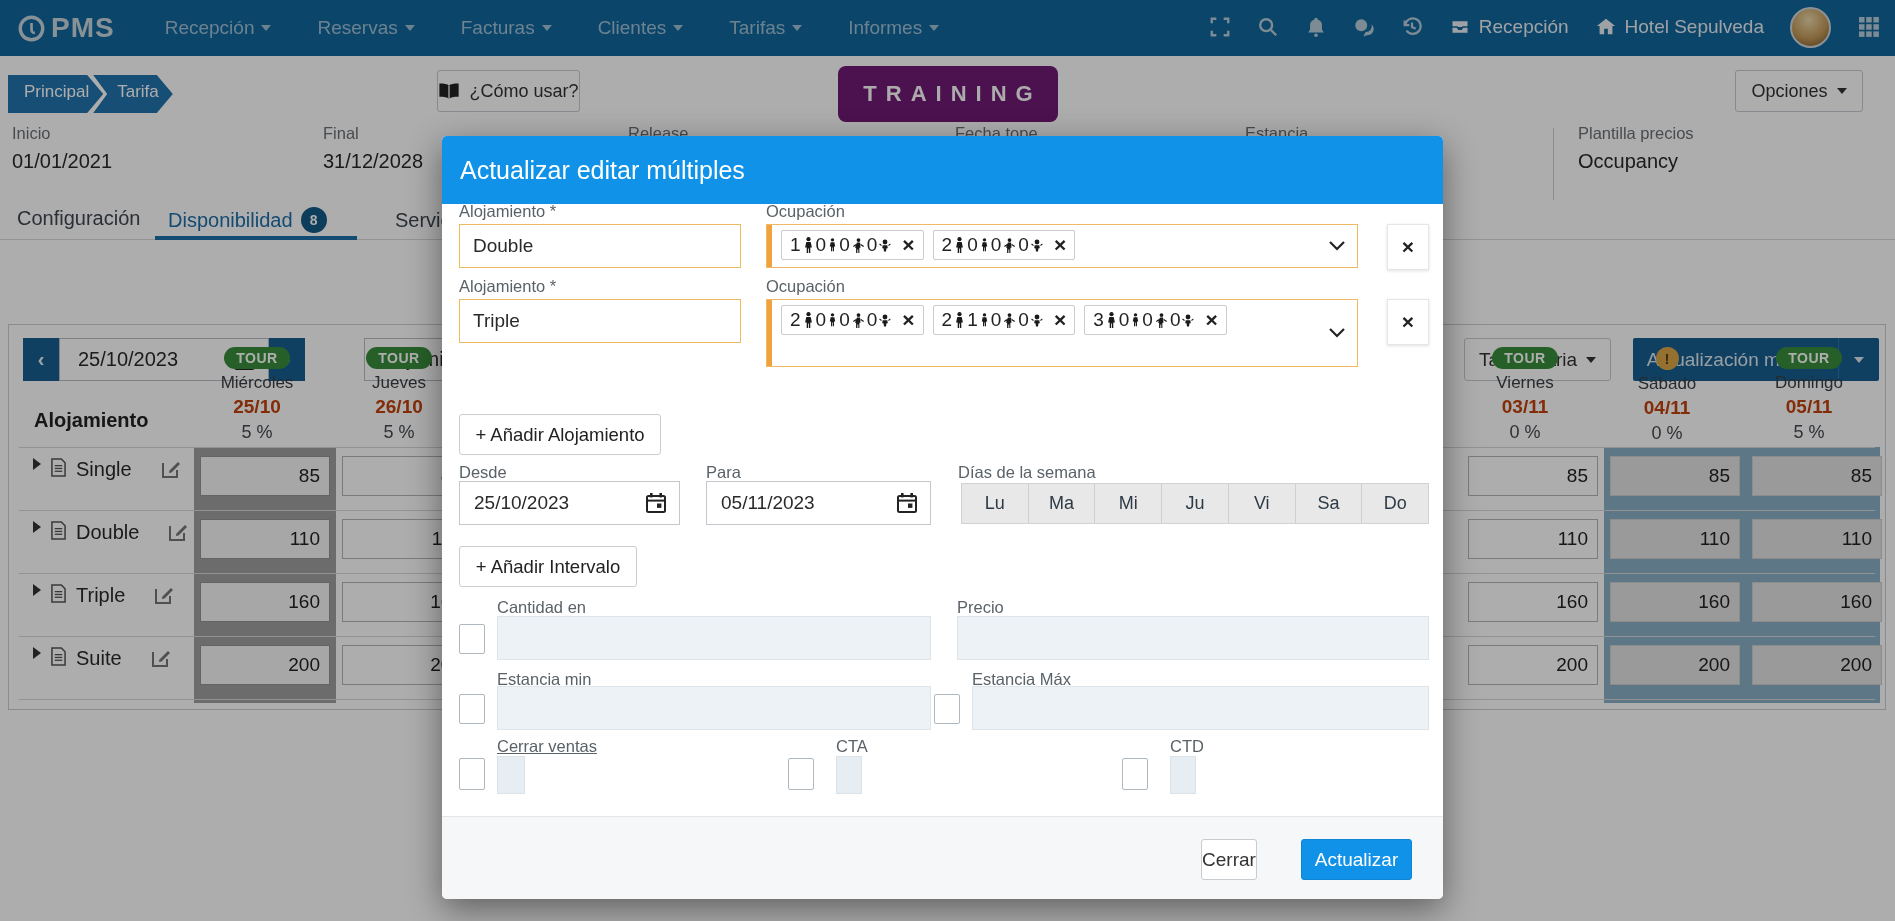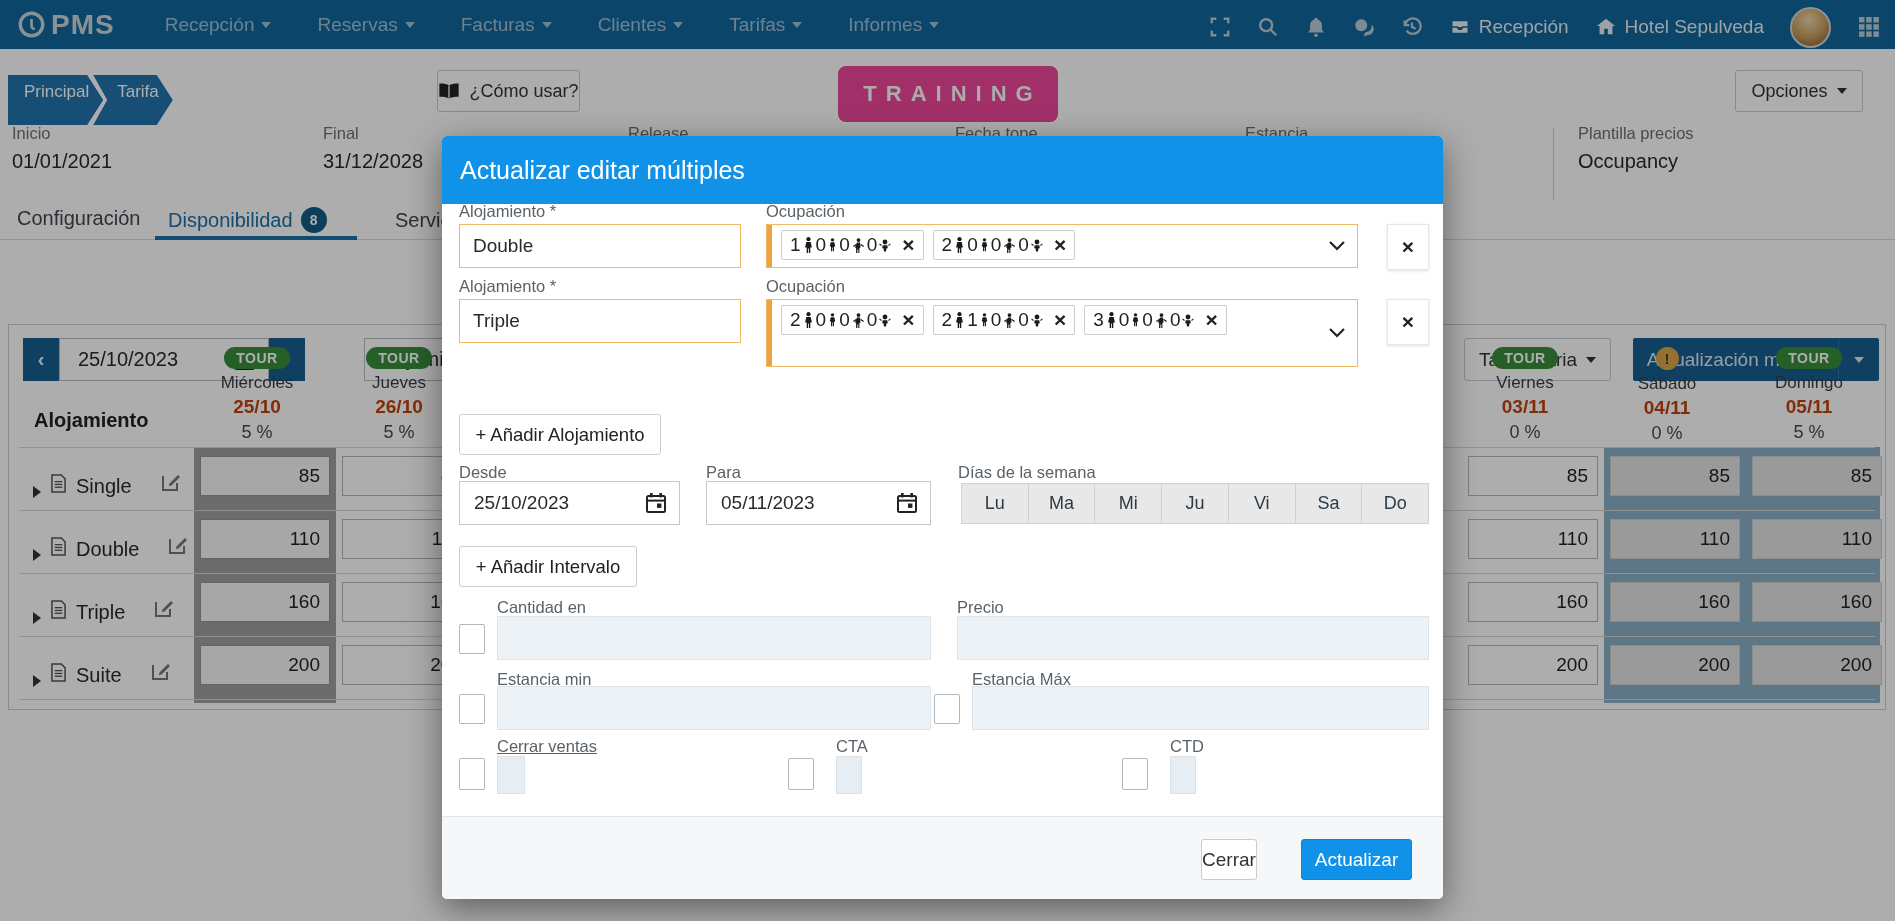--- a/index.html
+++ b/index.html
@@ -1,39 +1,39 @@
 <!DOCTYPE html>
 <html><head>
 <meta charset="utf-8">
 <style>
   html,body{margin:0;padding:0;}
   body{width:1895px;height:921px;overflow:hidden;position:relative;
        font-family:"Liberation Sans",sans-serif;background:#fff;color:#2f2f2f;}
   .abs{position:absolute;}
   
-  #navbar{left:0;top:0;width:1895px;height:49px;background:#11679c;display:flex;align-items:center;}
+  #navbar{left:0;top:0;width:1895px;height:56px;background:#11679c;display:flex;align-items:center;}
   #brand{display:flex;align-items:center;gap:6px;margin-left:18px;color:#c9d6de;font-weight:bold;font-size:28px;letter-spacing:1px;}
   #nav-menus{display:flex;gap:46px;margin-left:50px;}
   .nav-item{color:#9fc0d6;font-size:19px;display:flex;align-items:center;gap:7px;cursor:pointer;}
   .caret{width:0;height:0;border-left:5px solid transparent;border-right:5px solid transparent;border-top:6px solid currentColor;display:inline-block;}
   #nav-right{position:absolute;right:0;top:0;height:54px;display:flex;align-items:center;gap:26px;padding-right:14px;color:#b9cdda;}
   .nav-ico{width:22px;height:22px;display:inline-flex;}
   .nav-ico svg{width:100%;height:100%;}
   .nav-text{color:#e9eff4;font-size:19px;display:flex;align-items:center;gap:8px;}
   #avatar{width:37px;height:37px;border-radius:50%;border:2px solid #cfd8de;
           background:radial-gradient(circle at 45% 30%,#ead9a9 0%,#c59a5a 55%,#6e5327 100%);}
   
-  .crumb{height:34px;line-height:34px;color:#fff;font-size:17px;padding:0 14px 16px 24px;background:#2173ad;
+  .crumb{height:34px;line-height:34px;color:#fff;font-size:17px;padding:0 14px 4px 24px;background:#2173ad;
          clip-path:polygon(0 0,calc(100% - 16px) 0,100% 50%,calc(100% - 16px) 100%,0 100%,14px 50%);margin-left:-10px;}
   .crumb:first-child{clip-path:polygon(0 0,calc(100% - 16px) 0,100% 50%,calc(100% - 16px) 100%,0 100%);margin-left:0;padding-left:16px;}
   .crumb.active{height:40px;line-height:40px;font-size:18px;background:#1a6396;margin-top:-3px;padding-right:26px;}
   #crumbs{left:8px;top:75px;display:flex;align-items:flex-start;}
   .btn{background:#fff;border:1px solid #c7ccd1;border-radius:3px;font-size:18px;color:#333;
        display:flex;align-items:center;justify-content:center;gap:9px;box-sizing:border-box;cursor:pointer;}
-  #training{left:838px;top:66px;width:220px;height:56px;background:#ec4899;border-radius:8px;color:#fdfdfd;
+  #training{left:838px;top:66px;width:220px;height:56px;background:#701a75;border-radius:8px;color:#fdfdfd;
             font-size:22px;font-weight:bold;letter-spacing:9px;display:flex;align-items:center;justify-content:center;padding-left:9px;box-sizing:border-box;}
   
   .info-label{font-size:16.5px;color:#6b7075;}
   .info-value{font-size:20px;color:#2a2a2a;margin-top:7px;}
   
   #tabs-line{left:0;top:239px;width:1895px;height:1px;background:#d9d9d9;}
   .tab{font-size:20px;color:#3f4750;display:flex;align-items:center;gap:8px;cursor:pointer;}
   .tab.active{color:#1d6fa8;}
   .tab-badge{width:26px;height:26px;border-radius:50%;background:#135a85;color:#fff;font-size:14px;font-weight:bold;
              display:flex;align-items:center;justify-content:center;}
@@ -46,21 +46,21 @@
   .col-head{position:absolute;width:142px;text-align:center;}
   .pill{display:inline-block;background:#388e3c;color:#ffffff;font-weight:bold;font-size:14px;letter-spacing:.5px;
         border-radius:11px;padding:3px 12px;}
   .warn-dot{display:inline-flex;width:23px;height:23px;border-radius:50%;background:#dba549;color:#5a4010;
             font-weight:bold;font-size:15px;align-items:center;justify-content:center;}
   .day{font-size:17px;color:#3a3f44;margin-top:4px;}
   .ddate{font-size:19px;font-weight:bold;color:#c2410c;margin-top:3px;}
   .pct{font-size:18px;color:#45494e;margin-top:4px;}
   .cell{position:absolute;height:40px;box-sizing:border-box;display:flex;align-items:center;justify-content:flex-end;
         padding-right:9px;font-size:19px;color:#222;background:#fff;border:1px solid #b5b5b5;}
-  .row-label{position:absolute;left:24px;display:flex;align-items:flex-end;gap:10px;font-size:20px;color:#2a2a2a;height:40px;}
+  .row-label{position:absolute;left:24px;display:flex;align-items:flex-start;gap:10px;font-size:20px;color:#2a2a2a;height:40px;}
   .tri{width:0;height:0;border-top:6px solid transparent;border-bottom:6px solid transparent;border-left:8px solid #333;}
   .sep{position:absolute;left:10px;width:1856px;height:1px;background:#d7d7d7;}
   
   #backdrop{left:0;top:0;width:1895px;height:921px;background:rgba(0,0,0,0.32);z-index:50;}
   #modal{left:442px;top:136px;width:1001px;height:763px;background:#fff;z-index:100;border-radius:5px;
          box-shadow:0 10px 34px rgba(0,0,0,.45);}
   #modal-header{position:absolute;left:0;top:0;width:100%;height:68px;background:#1092e8;border-radius:5px 5px 0 0;
                 display:flex;align-items:center;}
   #modal-title{color:#fff;font-size:25px;margin-left:18px;font-weight:500;}
   .m-label{position:absolute;font-size:16.5px;color:#5a6268;}

